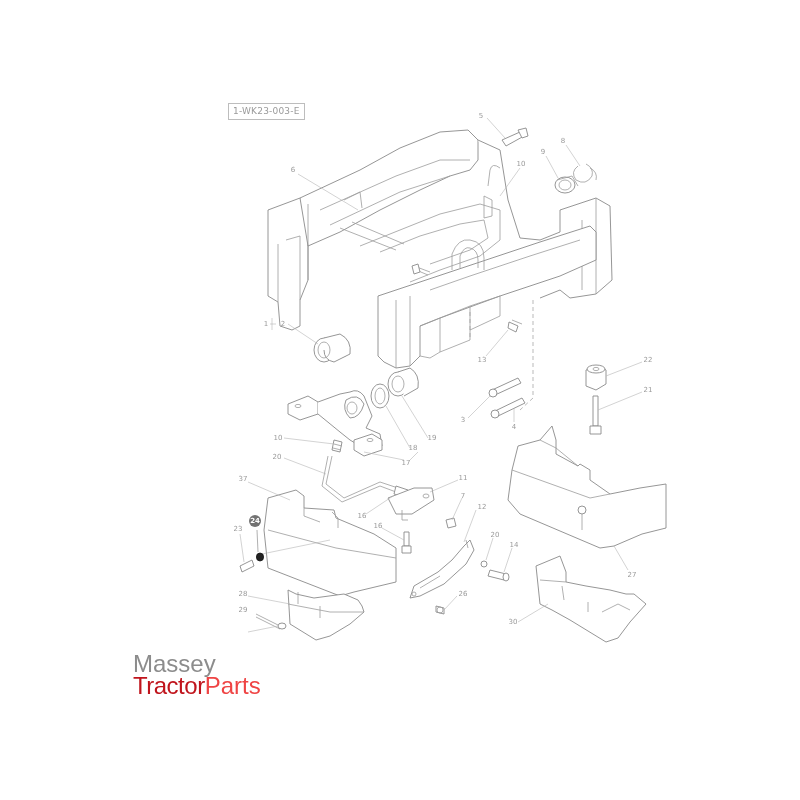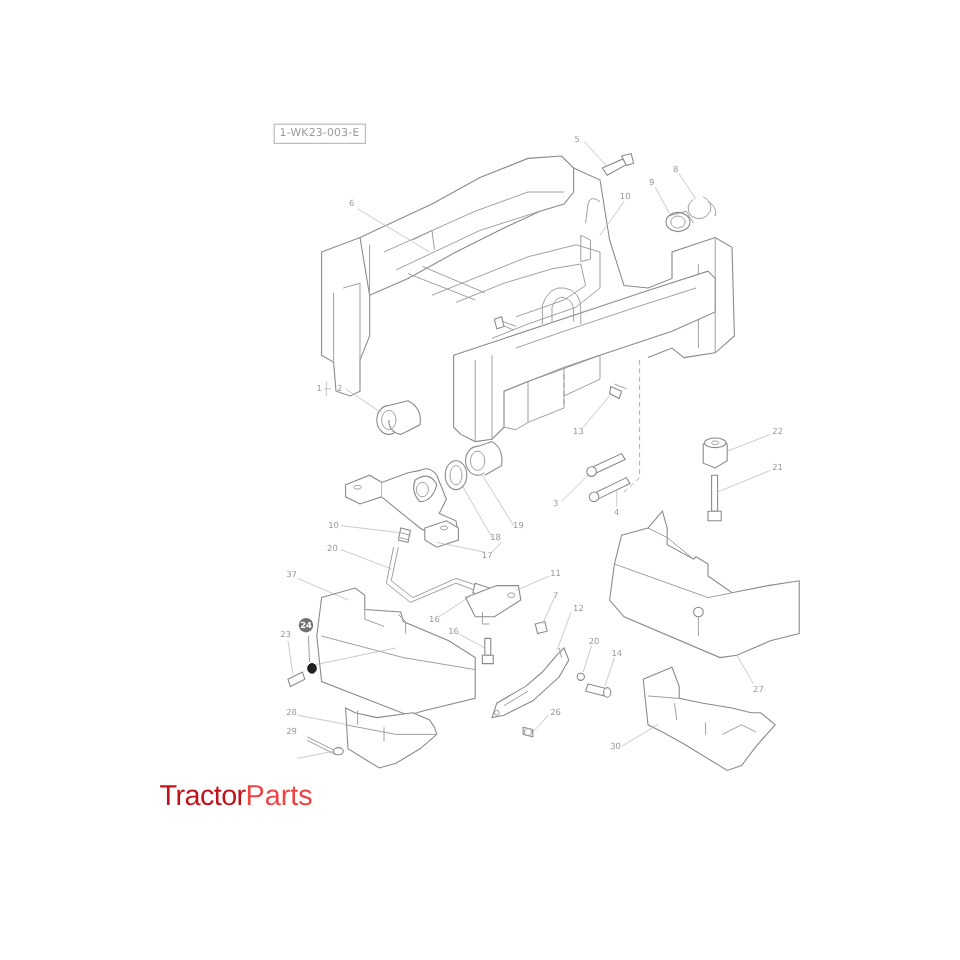--- a/index.html
+++ b/index.html
@@ -289,15 +289,16 @@
   <span class="callout" style="left:238px;top:529px">23</span>
   <span class="callout hl" style="left:255px;top:521px">24</span>
   <span class="callout" style="left:243px;top:479px">37</span>
   <span class="callout" style="left:463px;top:594px">26</span>
   <span class="callout" style="left:632px;top:575px">27</span>
   <span class="callout" style="left:243px;top:594px">28</span>
   <span class="callout" style="left:243px;top:610px">29</span>
   <span class="callout" style="left:513px;top:622px">30</span>
 
   <div class="logo">
+    <span class="l1">Massey</span>
     <span class="l2"><span class="brand-a">Tractor</span><span class="brand-b">Parts</span></span>
   </div>
 </div>
 
 </body></html>

